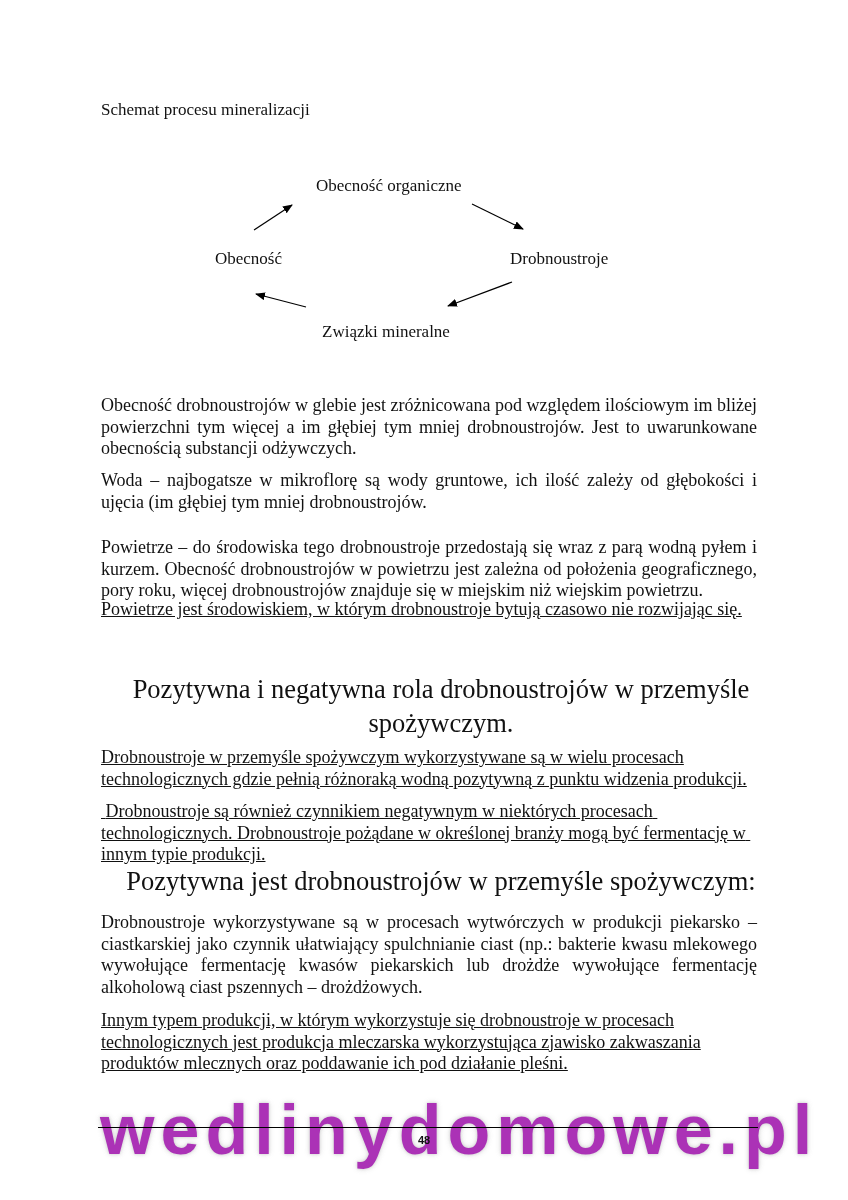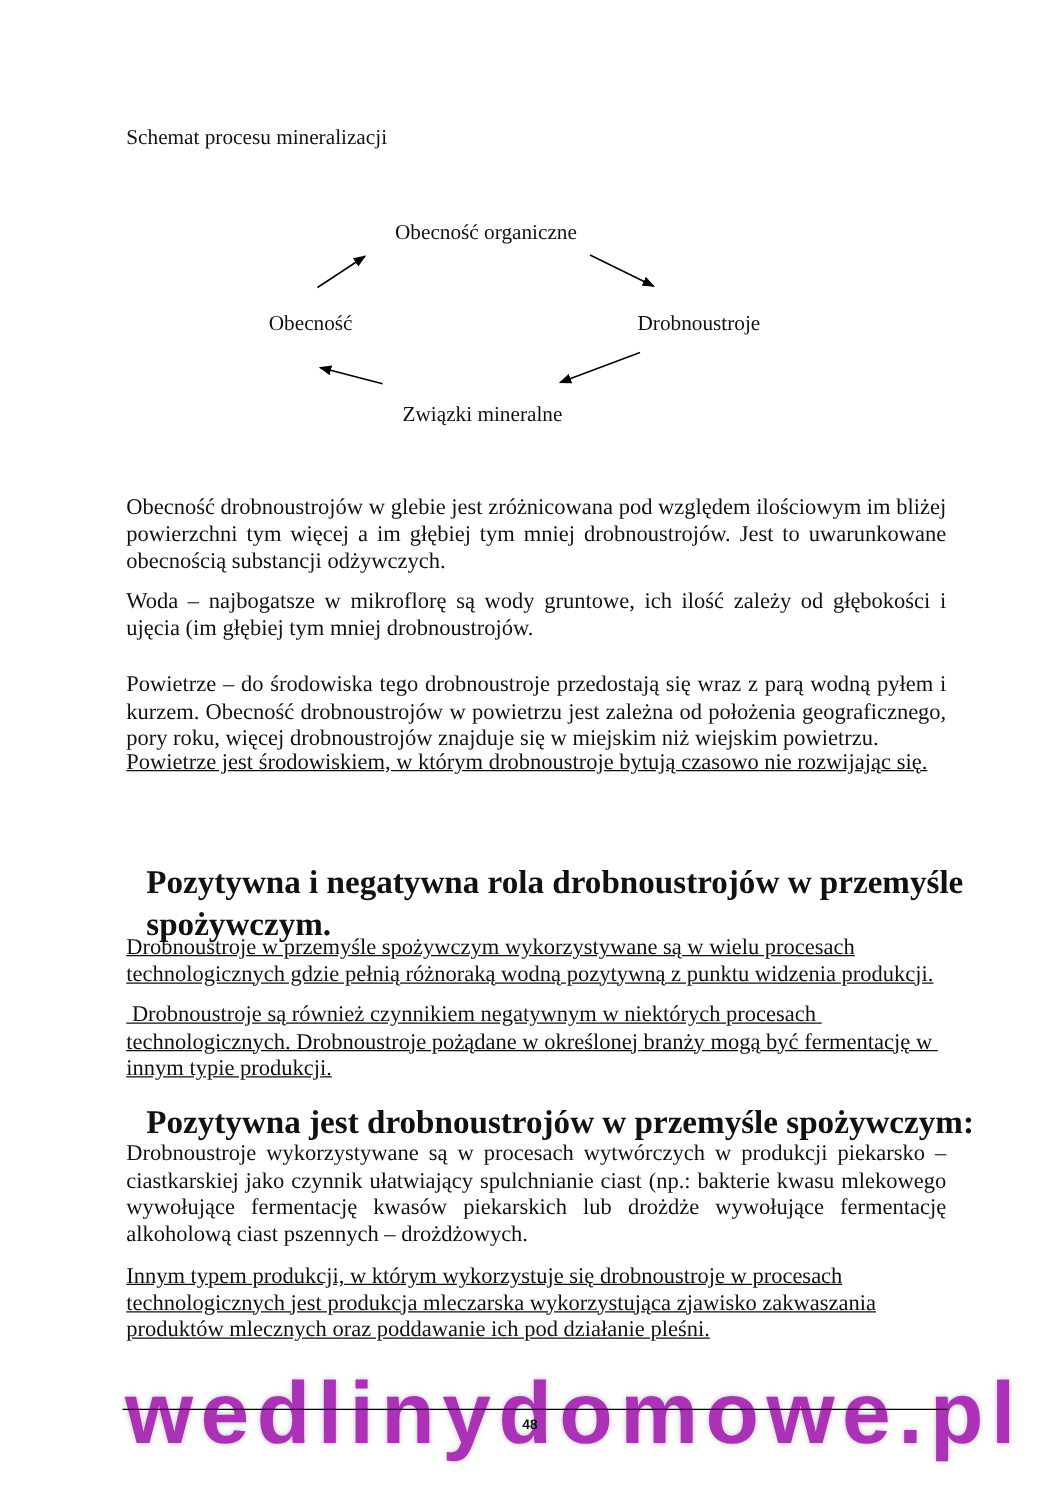--- a/index.html
+++ b/index.html
@@ -11,21 +11,21 @@
   .caption { left: 101px; top: 100px; font-size: 17px; }
   .diag-label { font-size: 17px; white-space: nowrap; }
   .para {
     position: absolute; left: 101px; width: 656px;
     font-size: 18px; line-height: 21.5px; text-align: justify;
     margin: 0;
   }
   .para.left { text-align: left; text-decoration: underline; }
   .heading {
     position: absolute; left: 101px; width: 680px;
-    font-size: 26.5px; line-height: 34px; font-weight: bold; margin: 16px;
+    font-size: 26.5px; line-height: 34px; font-weight: normal; margin: 0; text-align: center;
   }
   .watermark {
     position: absolute; left: 100px; top: 1090px; width: 680px;
     font-family: "Liberation Sans", sans-serif; font-weight: bold;
     font-size: 70px; letter-spacing: 6px; color: #a21caf;
     text-shadow: 0 0 3px #c8c8c8, 0 0 6px #d8d8d8;
     white-space: nowrap; text-align: center; opacity: 0.9;
   }
   .rule { position: absolute; left: 98px; top: 1127px; width: 660px; height: 1px; background: #000; }
   .page-num {

